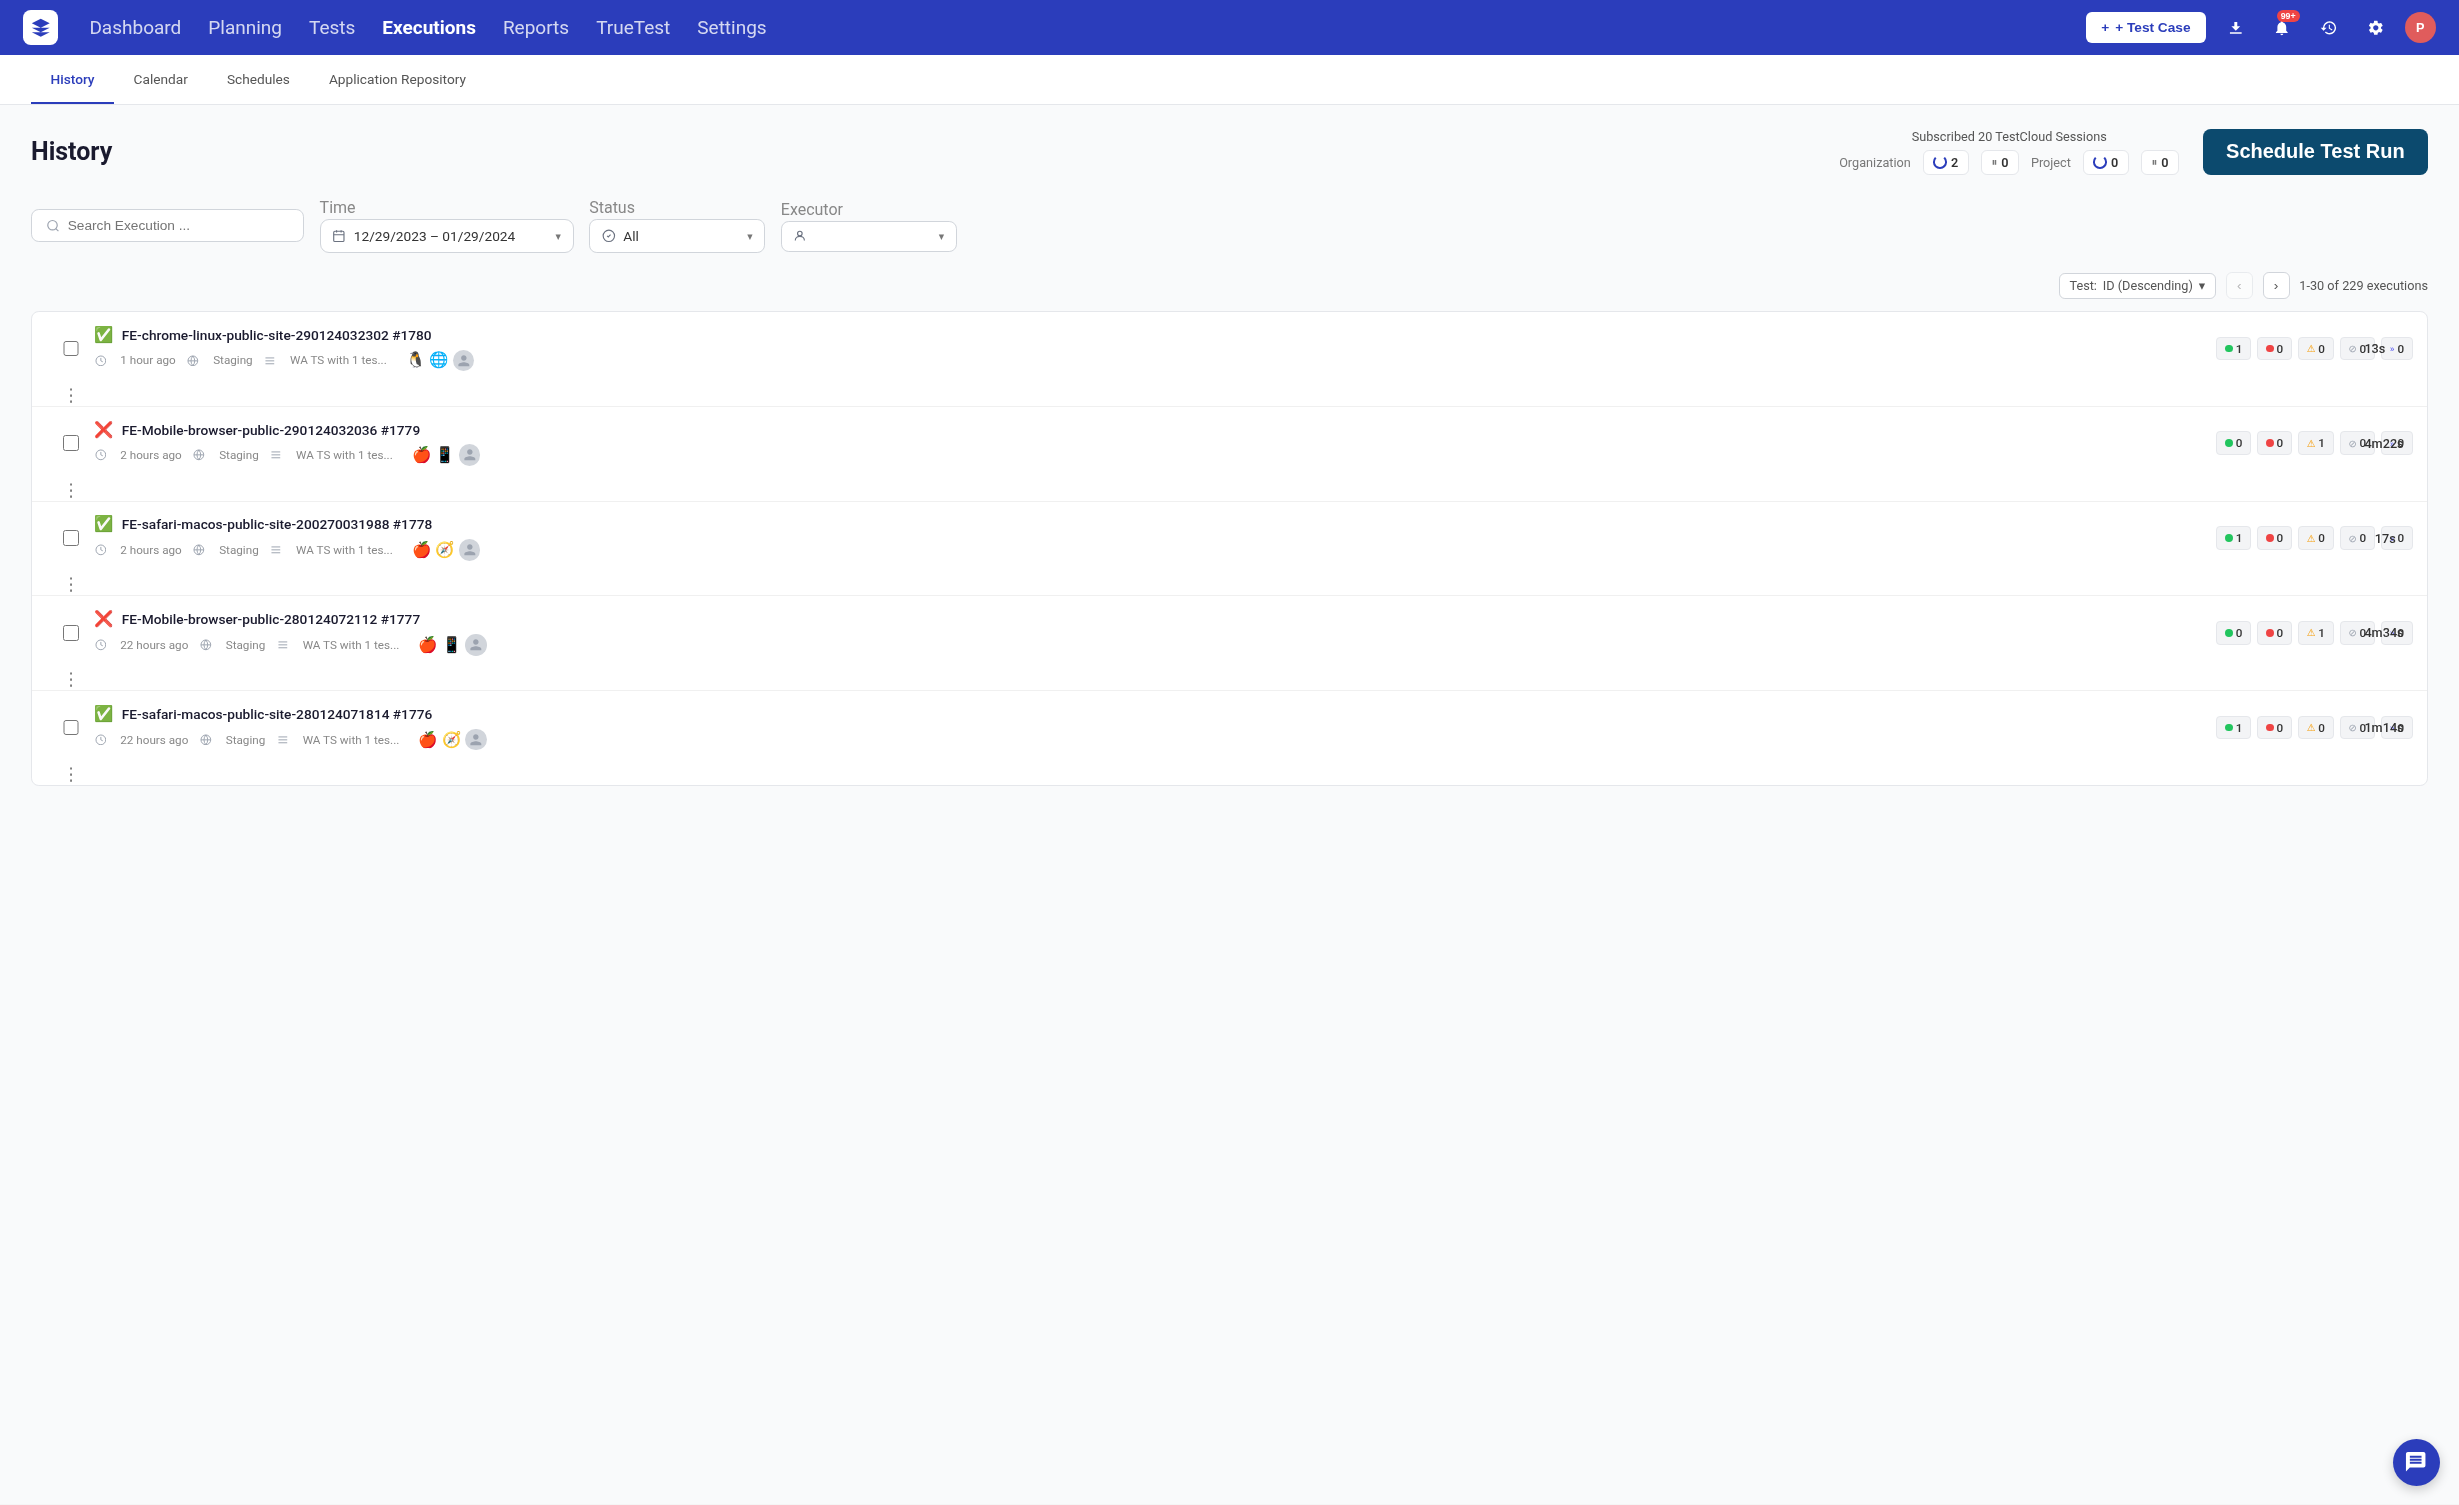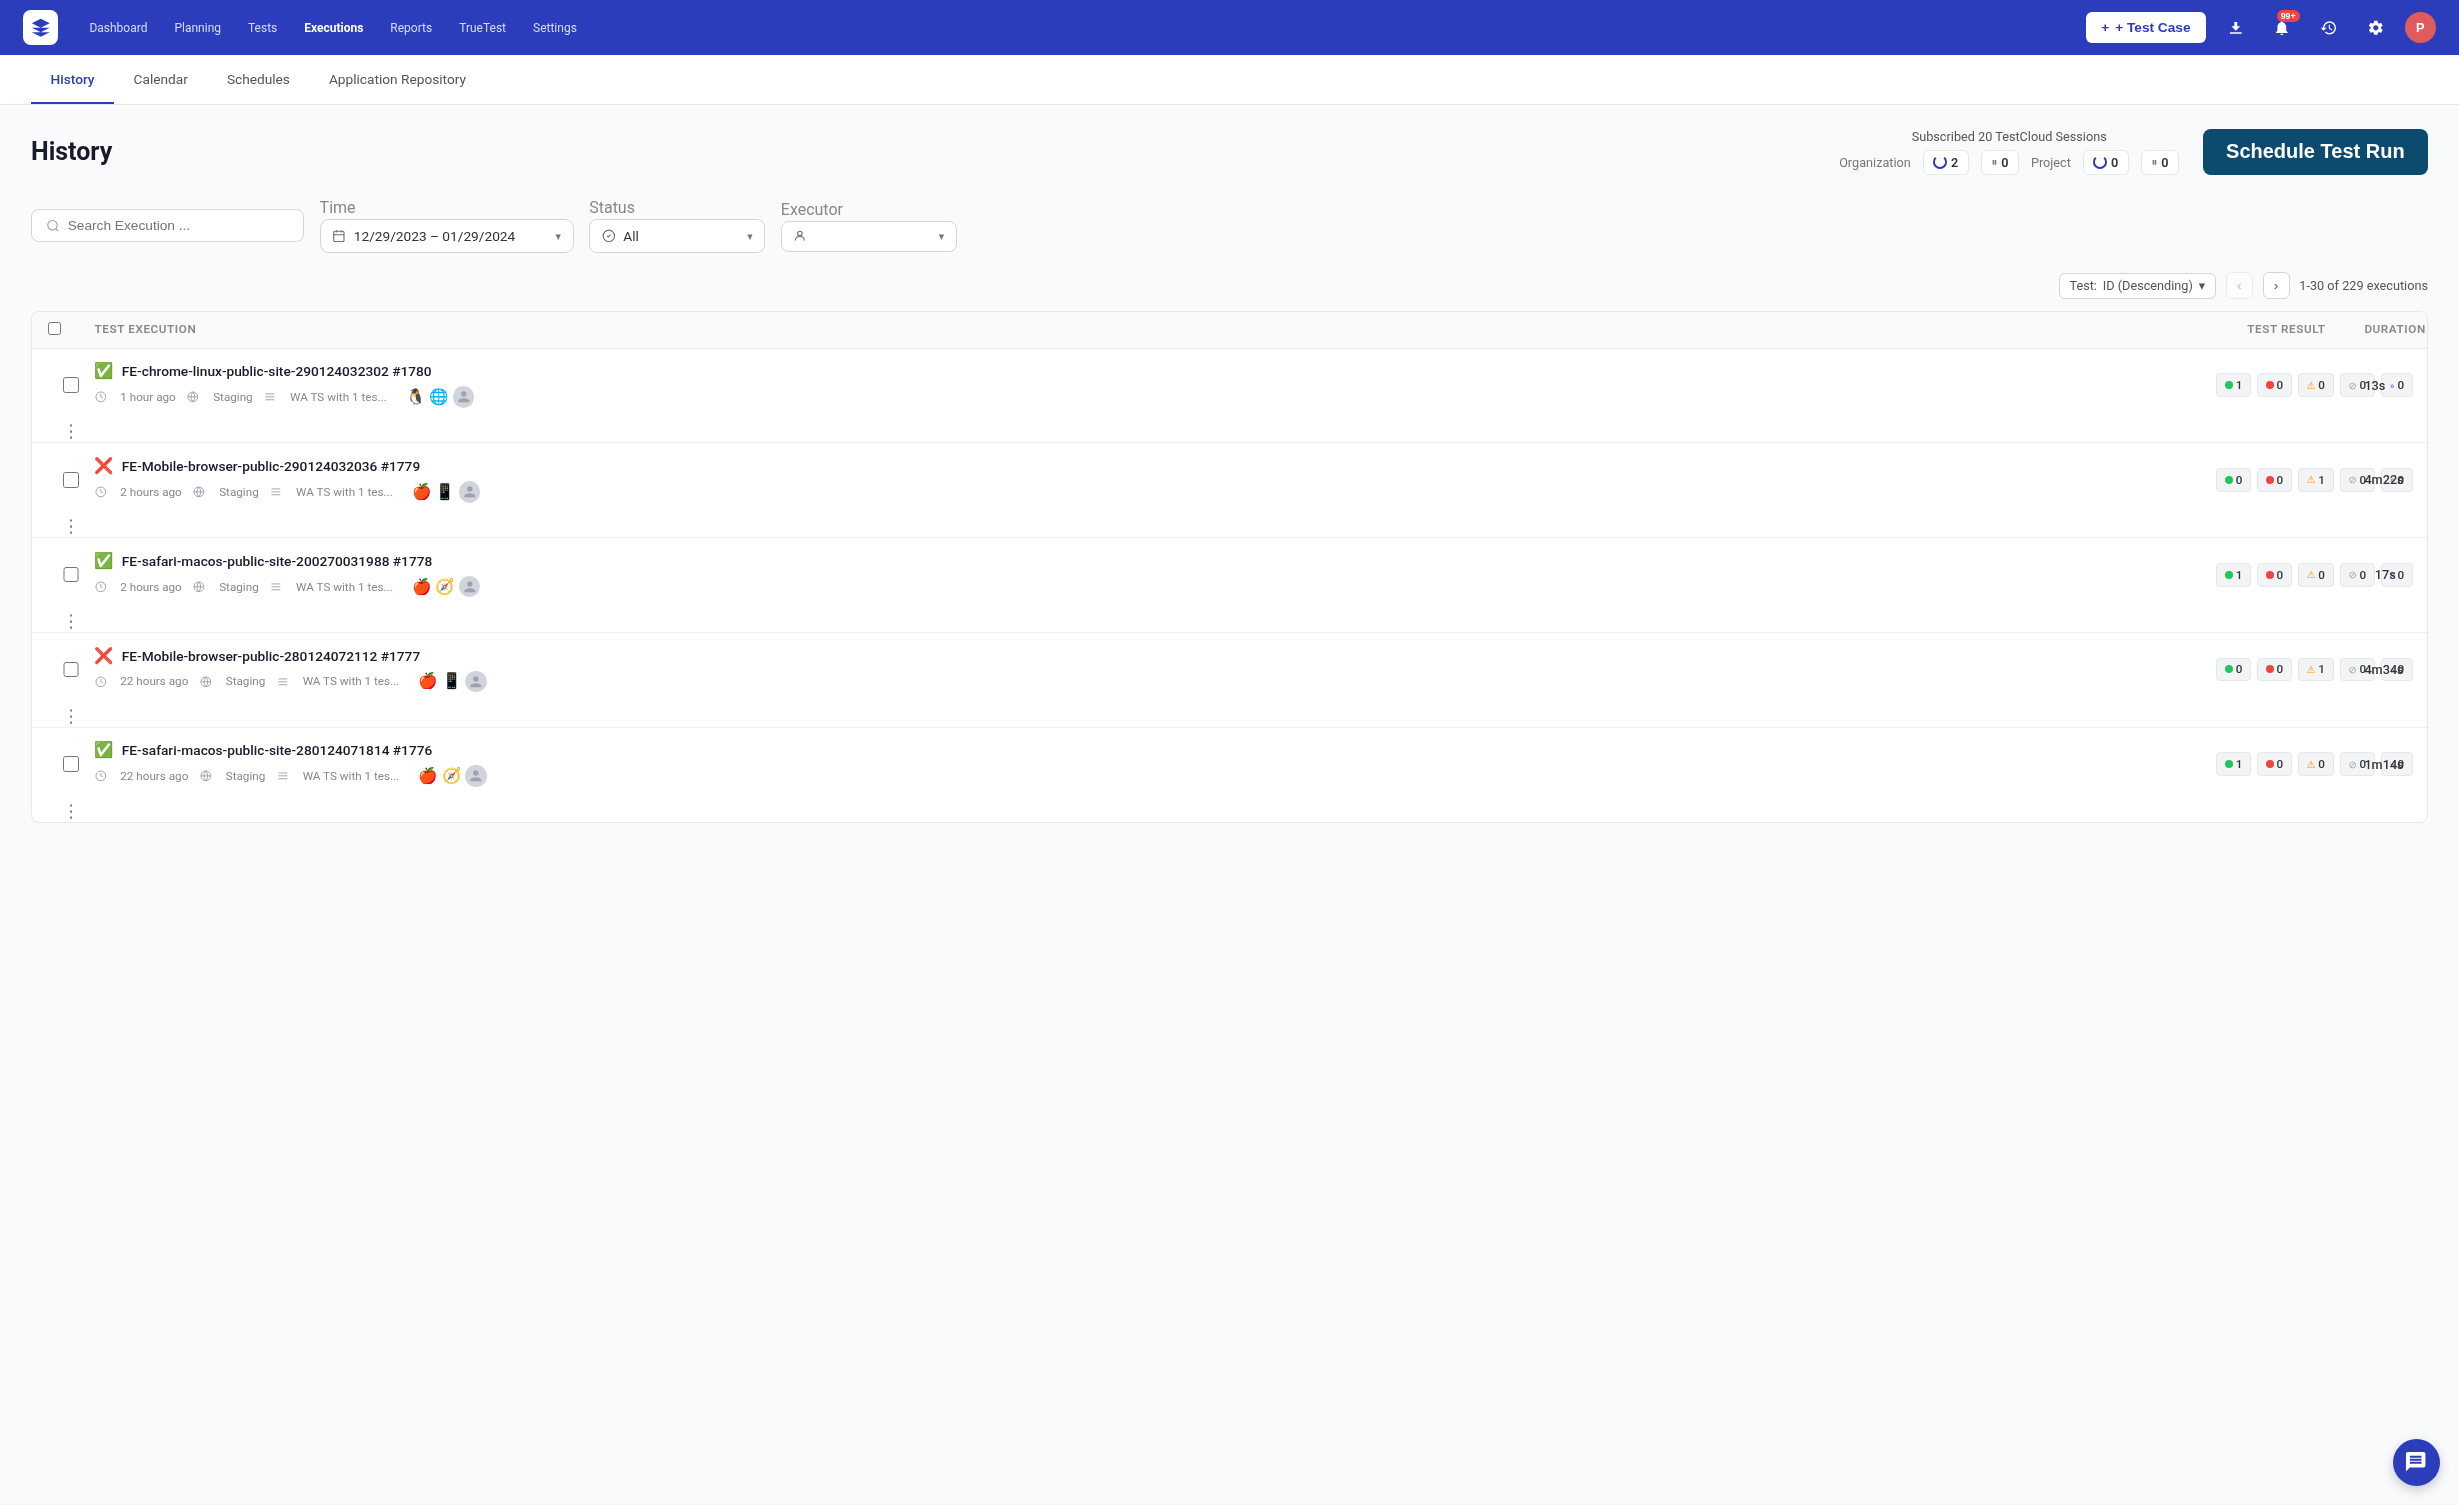--- a/index.html
+++ b/index.html
@@ -20,21 +20,21 @@
       border-radius: 7.8px;
       display: flex; align-items: center; justify-content: center;
       margin-right: 31px;
       flex-shrink: 0;
     }
     .navbar-logo svg { width: 21.5px; height: 21.5px; }
     .navbar-links { display: flex; gap: 27px; flex: 1; }
     .navbar-link {
       color: rgba(255,255,255,0.8);
       text-decoration: none;
-      font-size: 12px;
+      font-size: 19px;
       cursor: pointer;
     }
     .navbar-link.active { color: white; font-weight: 700; }
     .navbar-actions { display: flex; align-items: center; gap: 11.7px; }
     .btn-test-case {
       background: white;
       color: #2b3dbb;
       border: none;
       border-radius: 5.9px;
       padding: 7.8px 15.6px;
@@ -349,29 +349,20 @@
       <span>ID (Descending)</span>
       <span>▾</span>
     </div>
     <button class="page-nav-btn" disabled="">‹</button>
     <button class="page-nav-btn">›</button>
     <span>1-30 of 229 executions</span>
   </div>
 
   <div class="exec-table">
 
-    <div class="table-header">
-      <div>
-        <input type="checkbox" style="">
-      </div>
-      <div>TEST EXECUTION</div>
-      <div></div>
-      <div style="text-align:center;">TEST RESULT</div>
-      <div style="text-align:right; padding-right: 47px;">DURATION</div>
-    </div>
 
     <div class="table-row">
       <div class="row-checkbox">
         <input type="checkbox" style="">
       </div>
       <div class="exec-info">
         <div class="exec-name-row">
           <span class="status-icon-pass">✅</span>
           <a class="exec-name">FE-chrome-linux-public-site-290124032302 #1780</a>
         </div>

